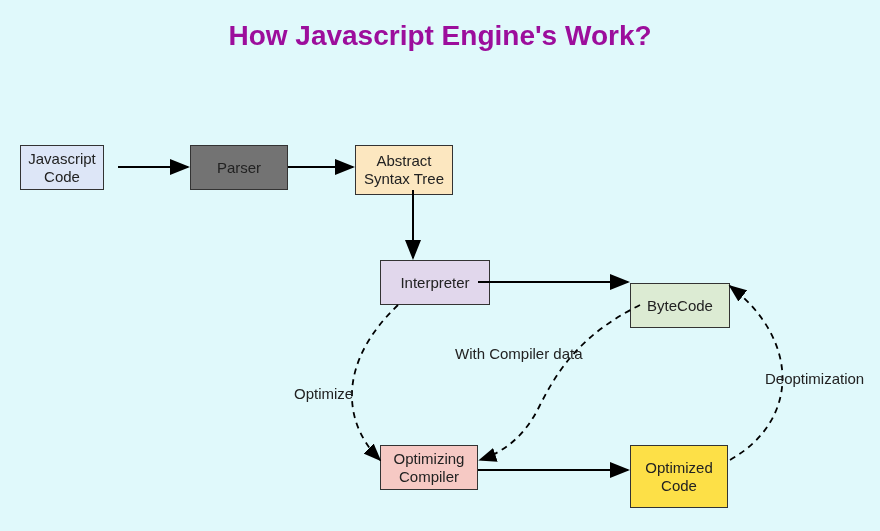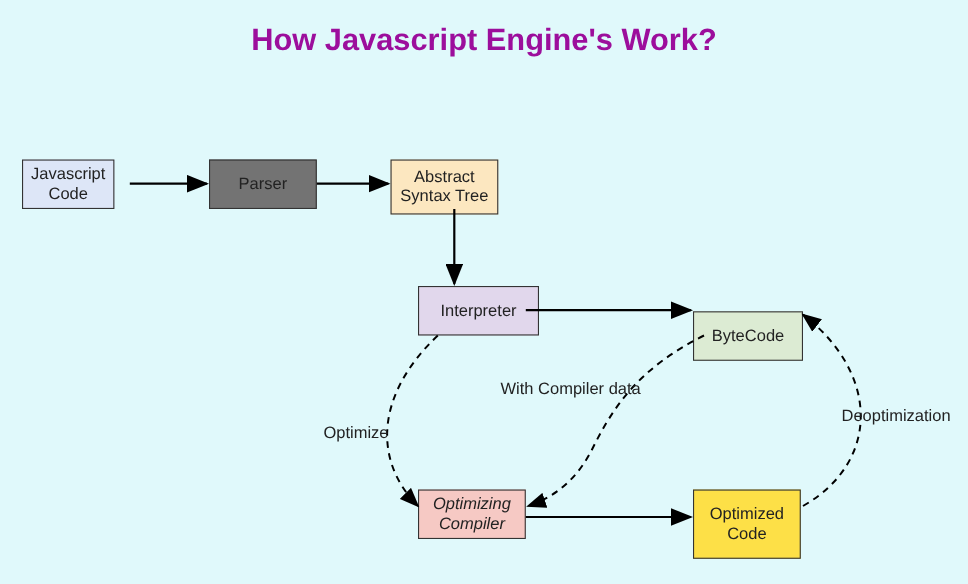--- a/index.html
+++ b/index.html
@@ -61,21 +61,21 @@
   </div>
 <div id="box-ast" class="box" style="left: 355px; top: 145px; width: 98px; height: 50px; background: rgb(252, 231, 192);">
     <span>Abstract<br>Syntax Tree</span>
   </div>
 <div id="box-interpreter" class="box" style="left: 380px; top: 260px; width: 110px; height: 45px; background: rgb(225, 215, 236);">
     <span>Interpreter</span>
   </div>
 <div id="box-bytecode" class="box" style="left: 630px; top: 260px; width: 100px; height: 45px; background: rgb(220, 235, 211); margin-top: 23px;">
     <span>ByteCode</span>
   </div>
-<div id="box-opt_compiler" class="box" style="left: 380px; top: 445px; width: 98px; height: 45px; background: rgb(246, 201, 196); font-style: italic;">
+<div id="box-opt_compiler" class="box" style="left: 380px; top: 445px; width: 98px; height: 45px; background: rgb(246, 201, 196);">
     <span>Optimizing<br>Compiler</span>
   </div>
 <div id="box-opt_code" class="box" style="left: 630px; top: 445px; width: 98px; height: 63px; background: #fde047;">
     <span>Optimized<br>Code</span>
   </div>
 
 <svg class="arrows">
   <defs>
     <marker id="arrowhead" markerWidth="10" markerHeight="8" refX="9" refY="4" orient="auto">
       <polygon points="0 0, 10 4, 0 8" fill="#000"></polygon>

